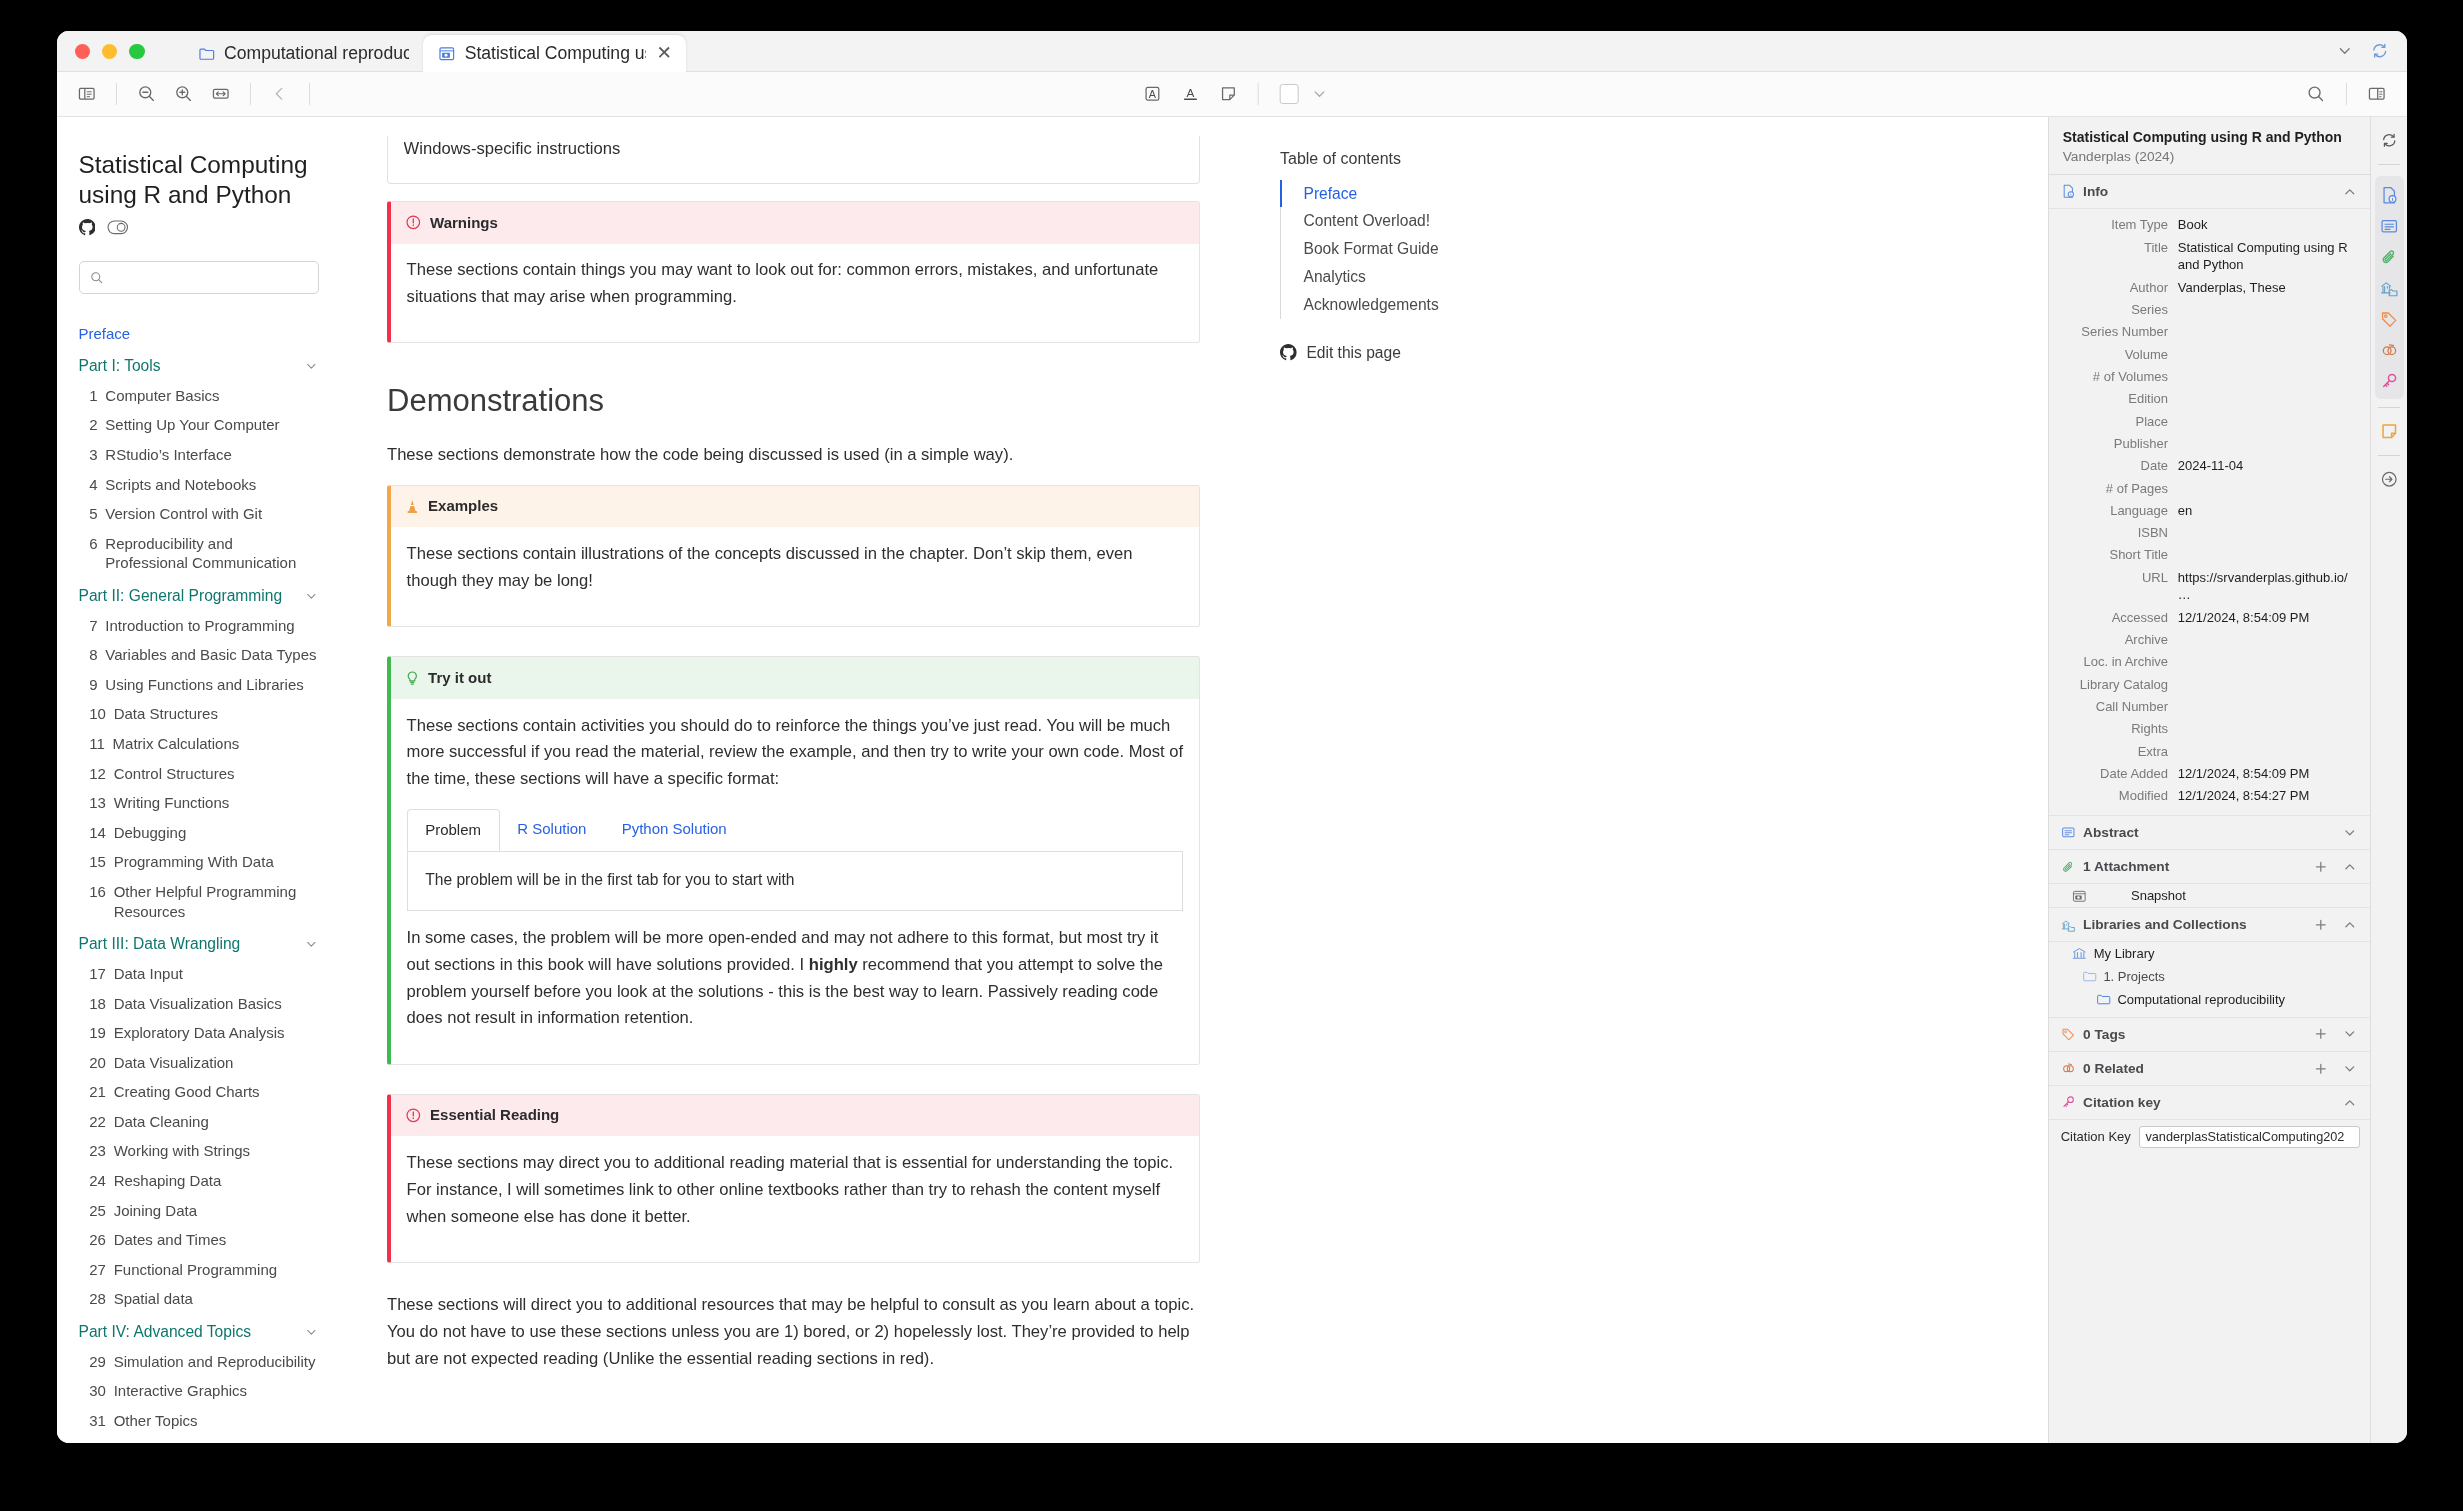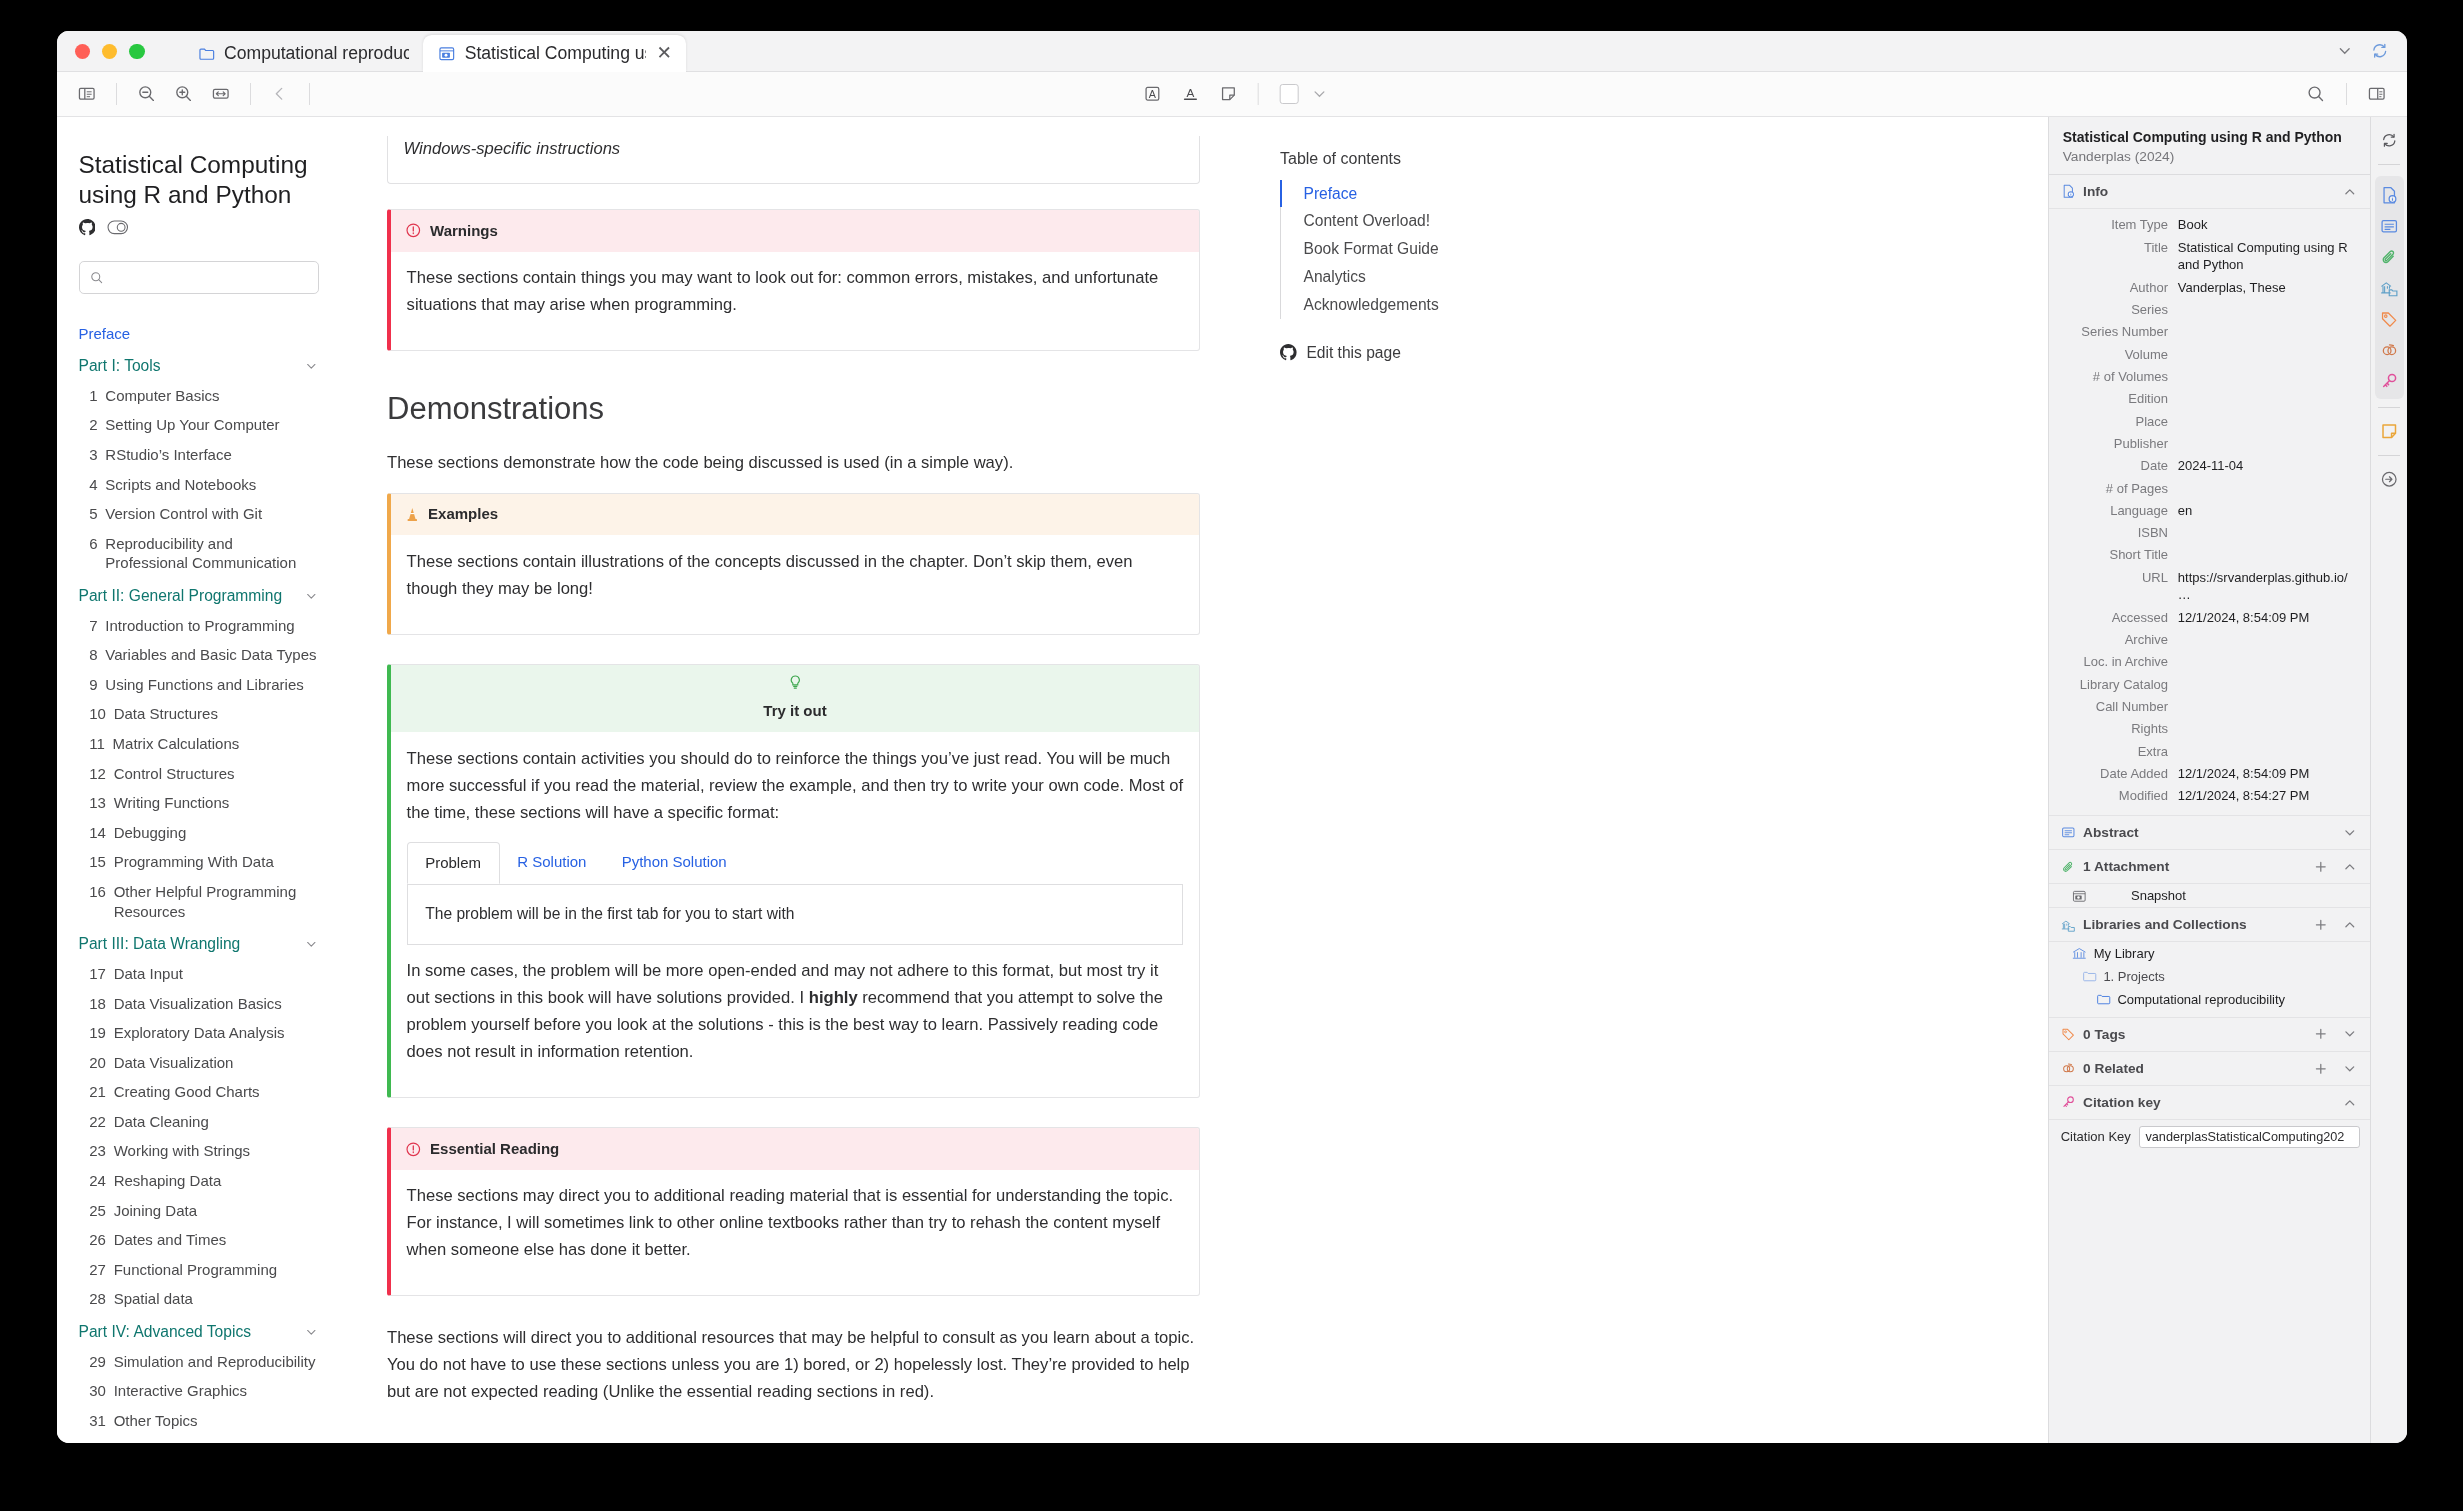--- a/index.html
+++ b/index.html
@@ -150,23 +150,22 @@
   }
   #article h2 {
     font-size: 31px; font-weight: 400; color: #3a3a3c;
     margin: 33px 0 15.6px 0;
   }
   #article p { margin: 0 0 15.6px 0; }
   .pre-box {
     border: 1px solid #e1e1e3; border-top: none;
     border-radius: 0 0 3.9px 3.9px;
     padding: 0 15.6px 21.5px 15.6px;
-    margin-bottom: 25px;
+    margin-bottom: 17px;
     color: #2e2e30;
-    font-style: italic;
   }
   .pre-box .cut { margin-top: -7.8px; overflow: hidden; height: 25px; }
   
   .callout {
     border: 1px solid #e4e4e6;
     border-left-width: 4.9px;
     border-radius: 2.9px;
     margin: 0 0 29px 0;
     overflow: hidden;
   }
@@ -178,21 +177,21 @@
   .callout-body {
     padding: 13.7px 15.6px 15.6px 15.6px;
     font-size: 16.6px; line-height: 1.62;
   }
   .callout-body p { margin: 0; }
   .c-warning { border-left-color: #f0304c; }
   .c-warning .callout-head { background: #fdeaed; }
   .c-example { border-left-color: #f0a84a; }
   .c-example .callout-head { background: #fdf3e8; }
   .c-try { border-left-color: #3fb950; }
-  .c-try .callout-head { background: #eaf6ec; flex-direction: column; }
+  .c-try .callout-head { background: #eaf6ec; }
   .c-essential { border-left-color: #f0304c; }
   .c-essential .callout-head { background: #fdeaed; }
   
   .tabset { margin: 7.8px 0 13.7px 0; }
   .tabset-nav {
     display: flex; gap: 0;
     border-bottom: 1px solid #dedee0;
   }
   .tabset-nav .tb-tab {
     padding: 7.8px 17.6px; font-size: 15px;

